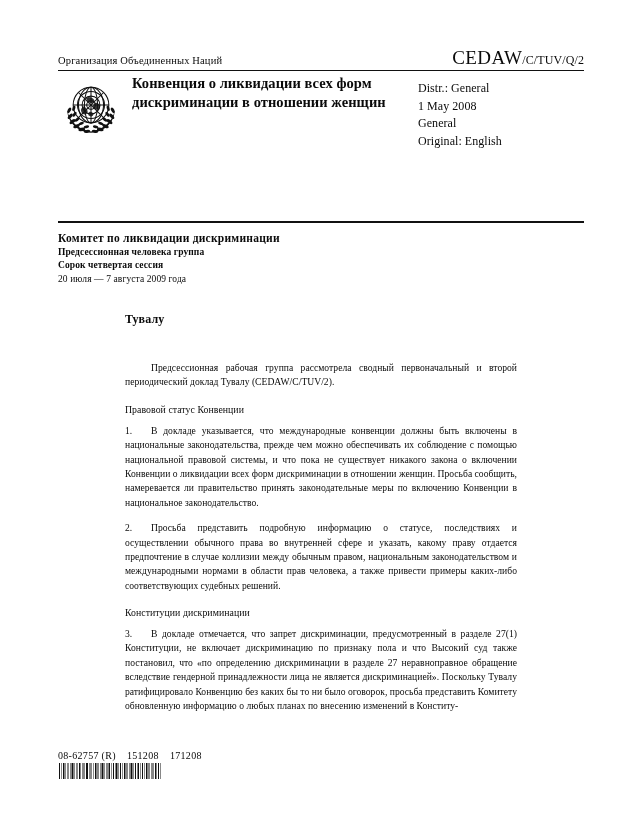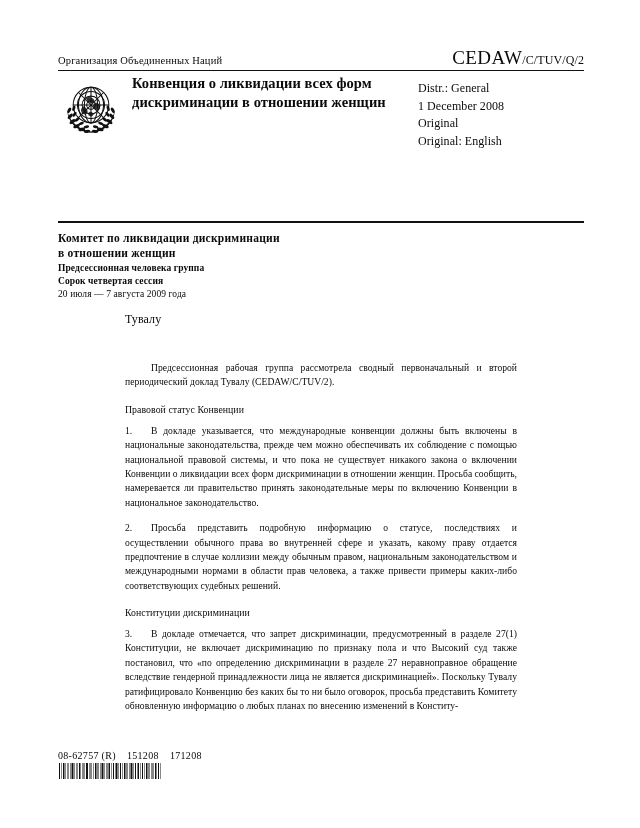--- a/index.html
+++ b/index.html
@@ -139,21 +139,21 @@
     width: 392px;
   }
   .main-title {
     font-weight: bold;
     font-size: 13.5px;
     line-height: 1.38;
     letter-spacing: .05px;
     margin-bottom: 16px;
   }
   .country {
-    font-weight: normal;
+    font-weight: bold;
     font-size: 12px;
     letter-spacing: .1px;
     margin-bottom: 4px;
   }
   .para {
     font-size: 9.6px;
     line-height: 1.5;
     text-align: justify;
     letter-spacing: .02px;
     margin-bottom: 11px;
@@ -266,31 +266,30 @@
           <ellipse cx="65" cy="72" rx="4.4" ry="2.2" transform="rotate(22 65 72)"></ellipse>
           <ellipse cx="57" cy="77" rx="4.2" ry="2.1" transform="rotate(10 57 77)"></ellipse>
         </g>
       </svg>
     </div>
 
     <div class="doc-title">Конвенция о ликвидации всех форм дискриминации в отношении женщин</div>
 
     <div class="distr-block">
       <div>Distr.: General</div>
-      <div>1 December 2008</div>
-      <div>Original</div>
+      <div>1 May 2008</div>
+      <div>General</div>
       <div>Original: English</div>
     </div>
   </div>
 
   <div class="rule-thick"></div>
 
   <div class="committee">
     <div class="c1">Комитет по ликвидации дискриминации</div>
-    <div class="c1">в отношении женщин</div>
     <div class="c2">Предсессионная человека группа</div>
     <div class="c2">Сорок четвертая сессия</div>
     <div class="c3">20 июля — 7 августа 2009 года</div>
   </div>
 
   <div class="content">
     <div class="country">Тувалу</div>
     <div class="para lead">Предсессионная рабочая группа рассмотрела сводный первоначальный и второй периодический доклад Тувалу (CEDAW/C/TUV/2).</div>
 
     <div class="section-head">Правовой статус Конвенции</div>

